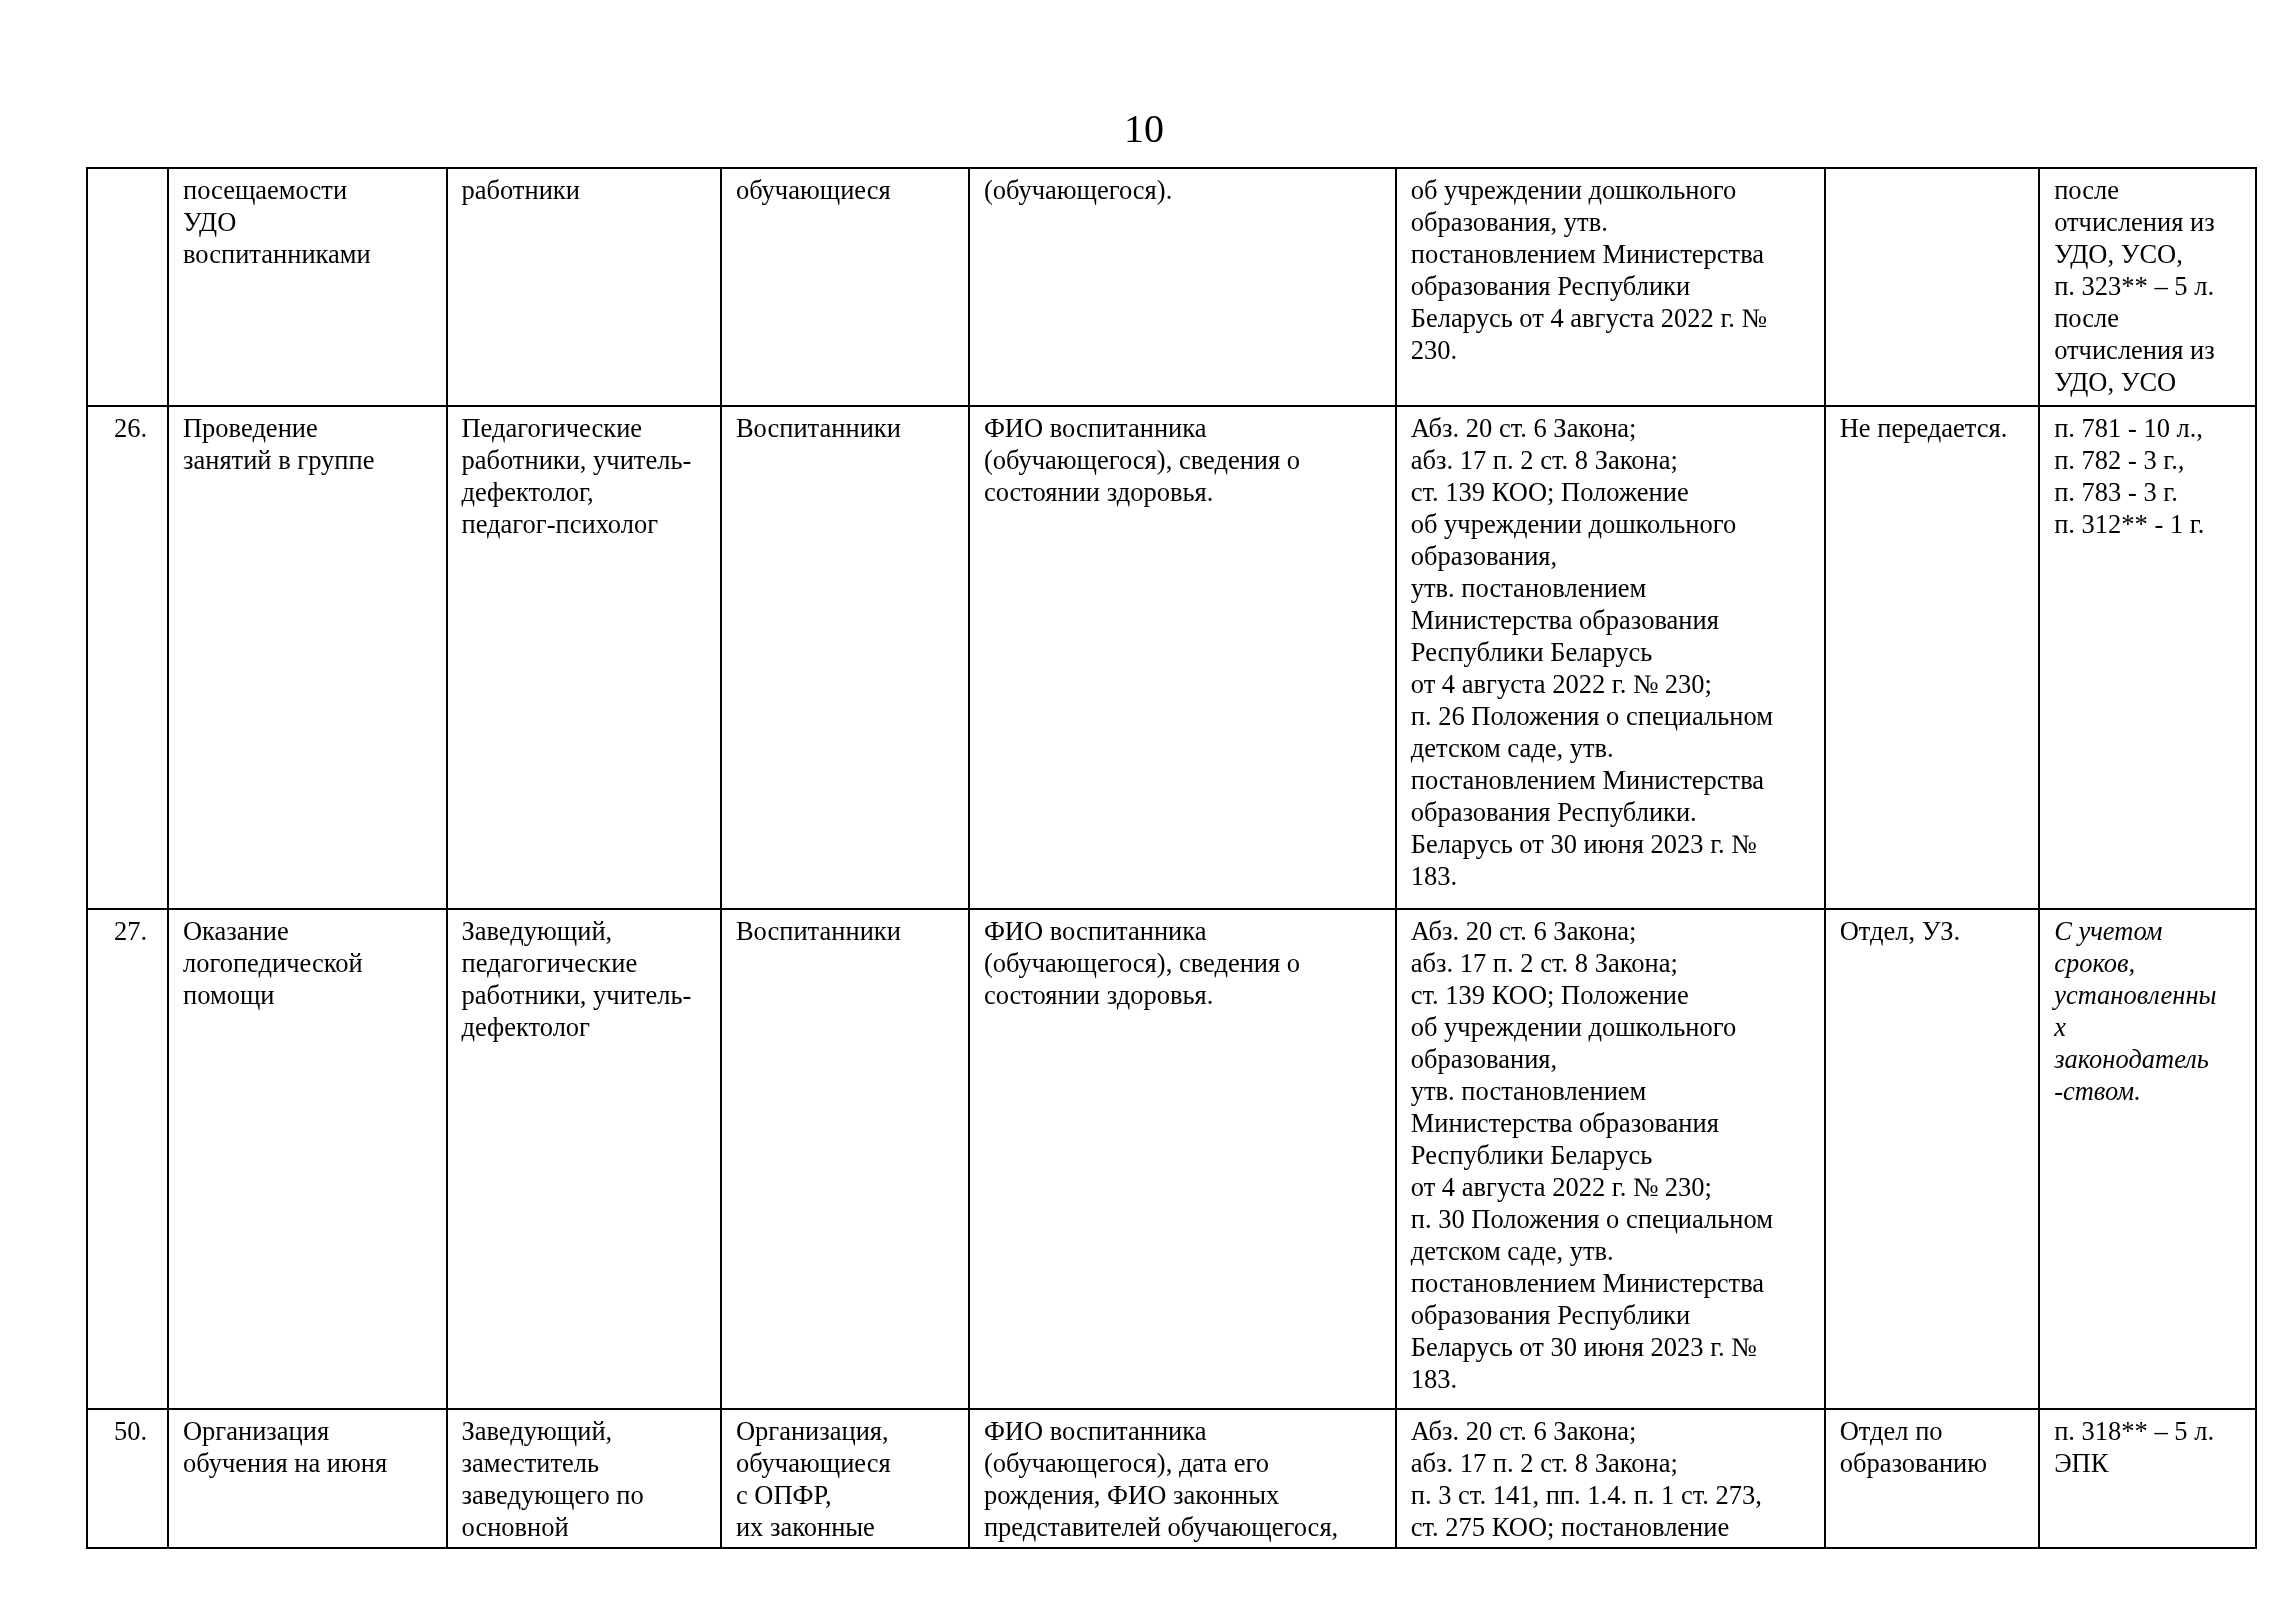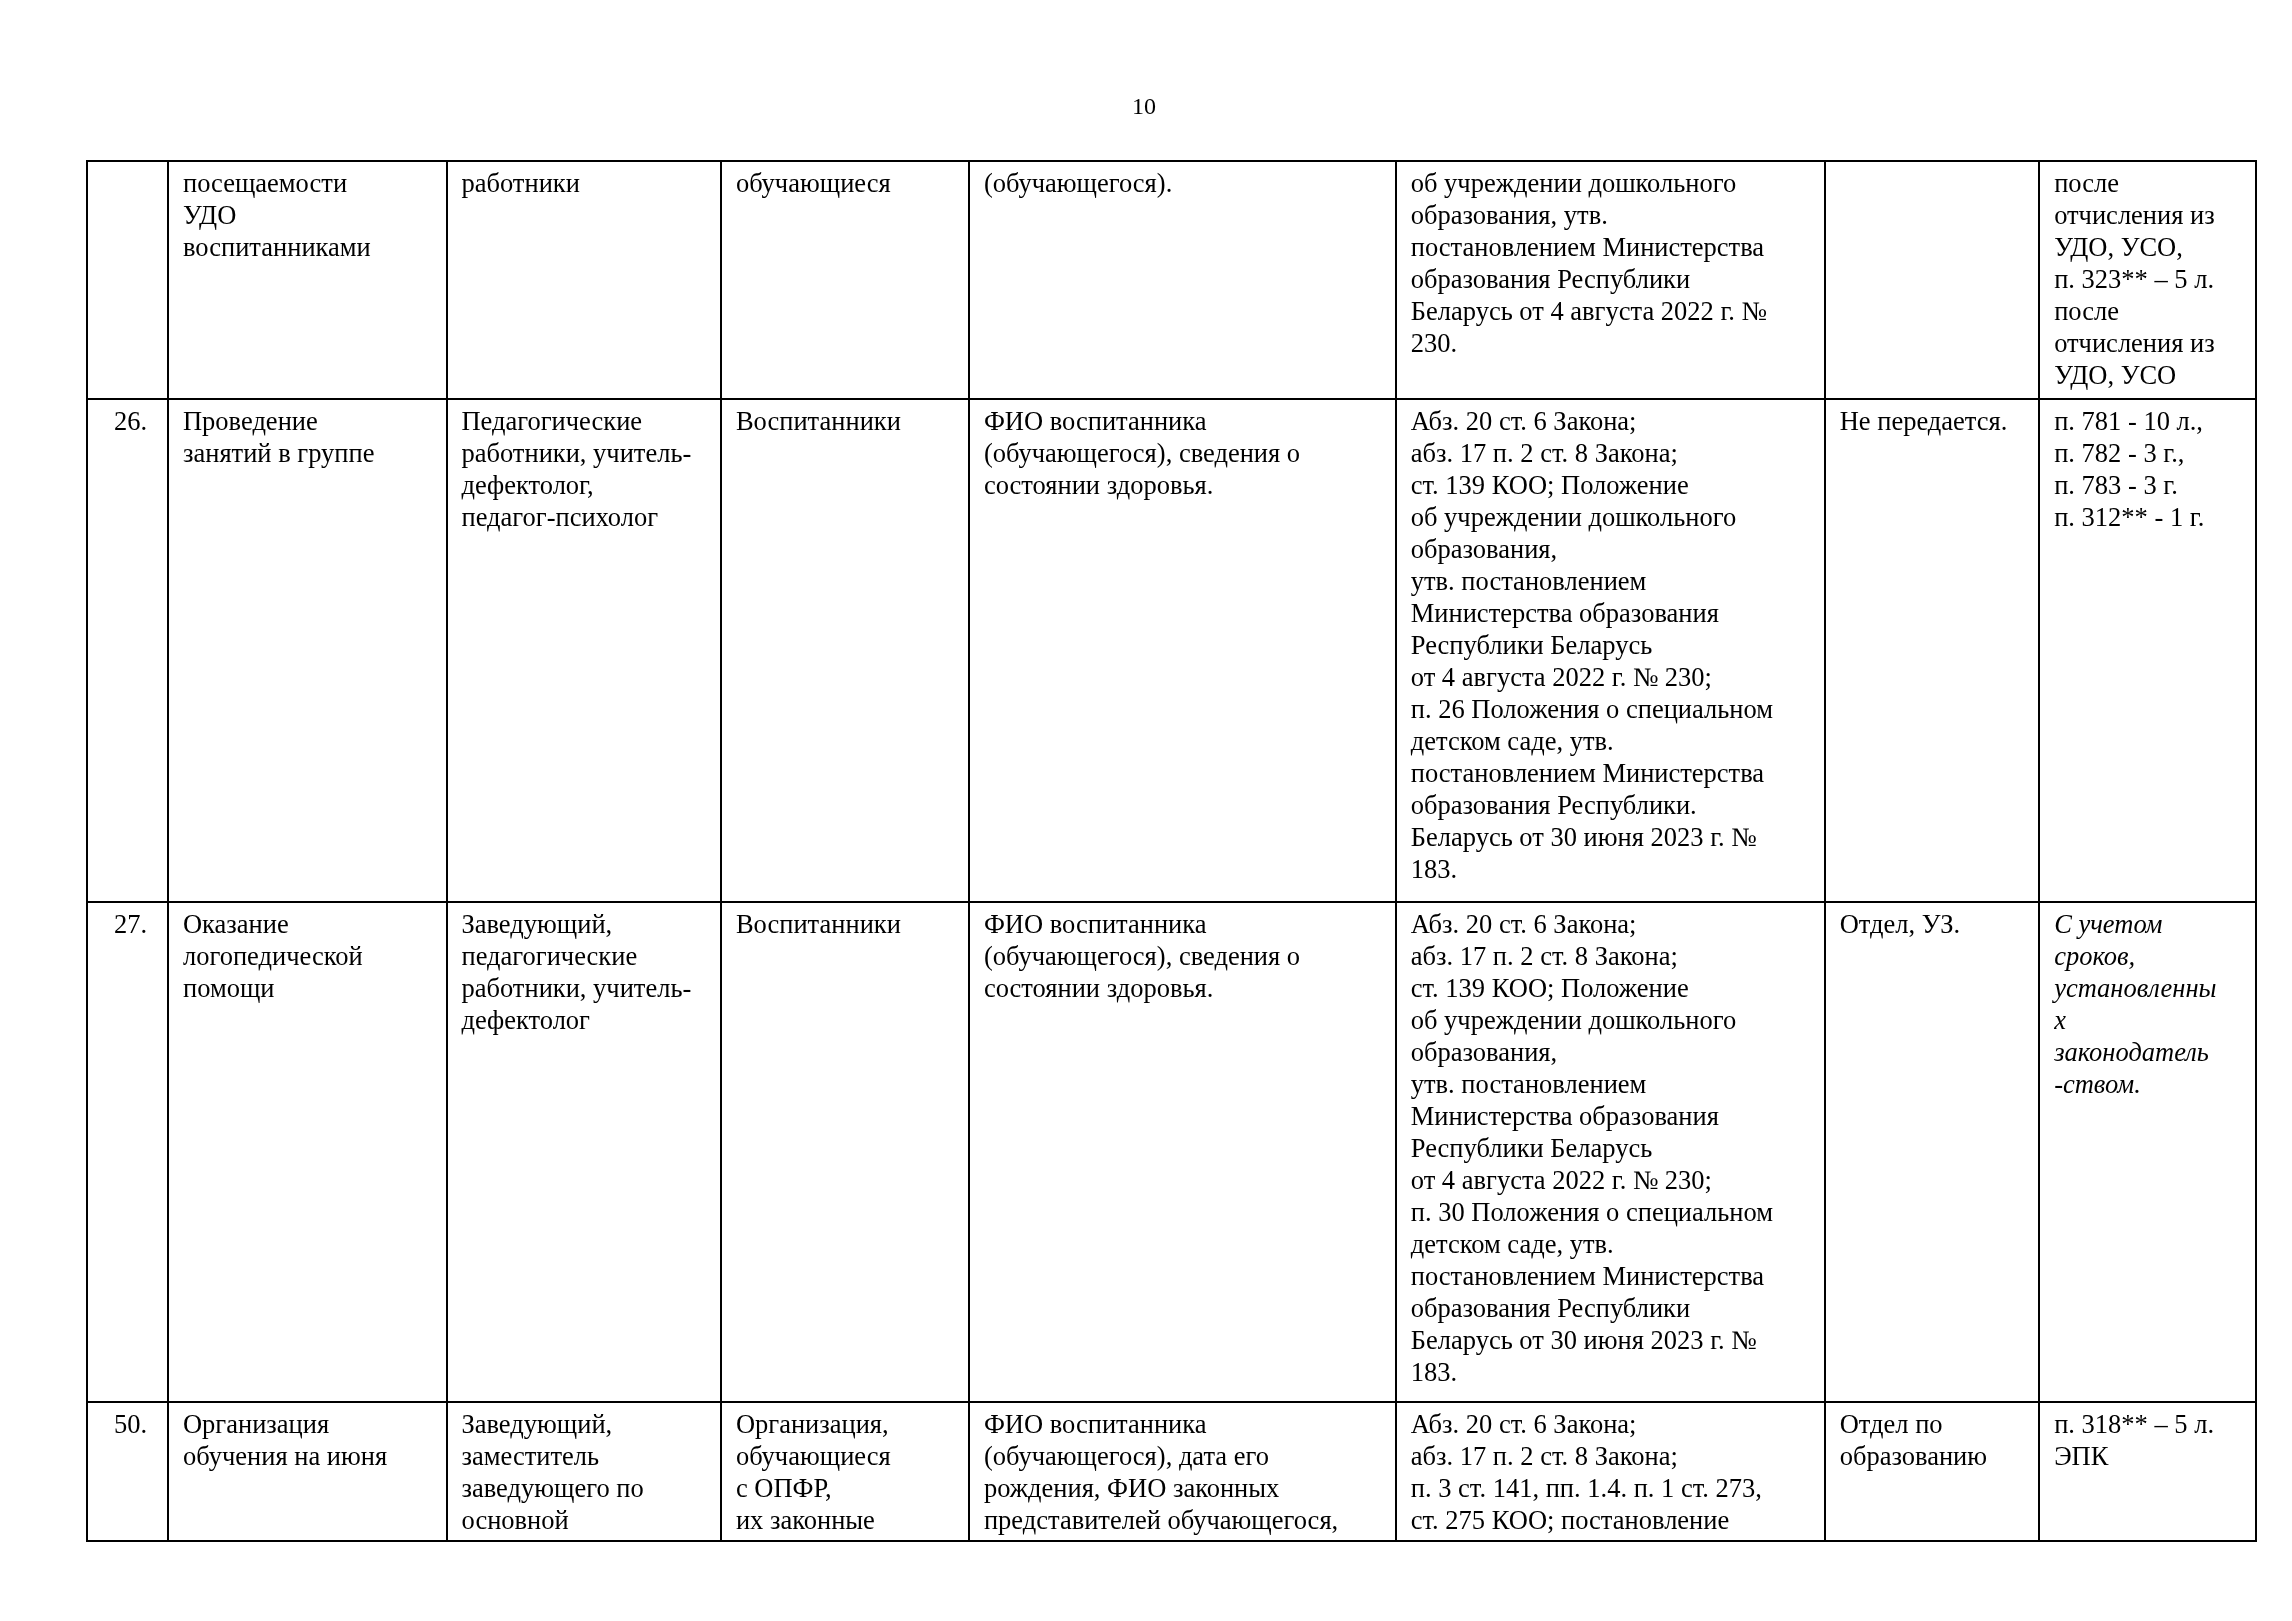--- a/index.html
+++ b/index.html
@@ -7,31 +7,31 @@
     position: relative;
     width: 2293px;
     height: 1621px;
     background: #ffffff;
     color: #000000;
     font-family: "Liberation Serif", "DejaVu Serif", serif;
     overflow: hidden;
   }
   .pagenum {
     position: absolute;
-    top: 90px;
+    top: 112px;
     left: 0;
     width: 2288px;
     text-align: center;
-    font-size: 24px;
+    font-size: 40px;
     line-height: 33px;
   }
   table.doc {
     position: absolute;
     left: 86px;
-    top: 160px;
+    top: 167px;
     width: 2171px;
     border-collapse: collapse;
     table-layout: fixed;
   }
   table.doc td {
     border: 2.9px solid #000000;
     vertical-align: top;
     padding: 4.9px 7.8px 0 13.7px;
     font-size: 26.5px;
     line-height: 32px;

